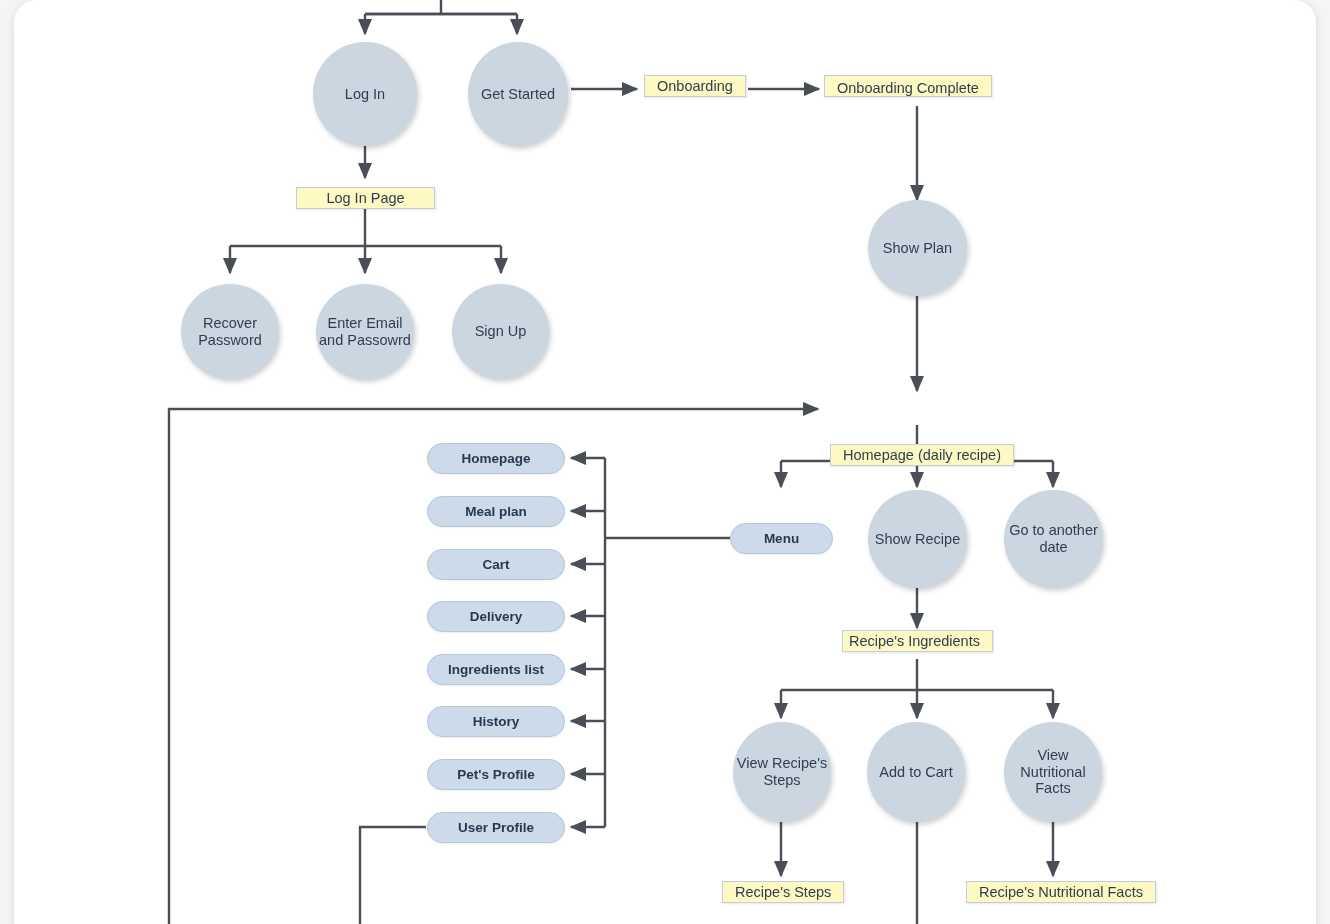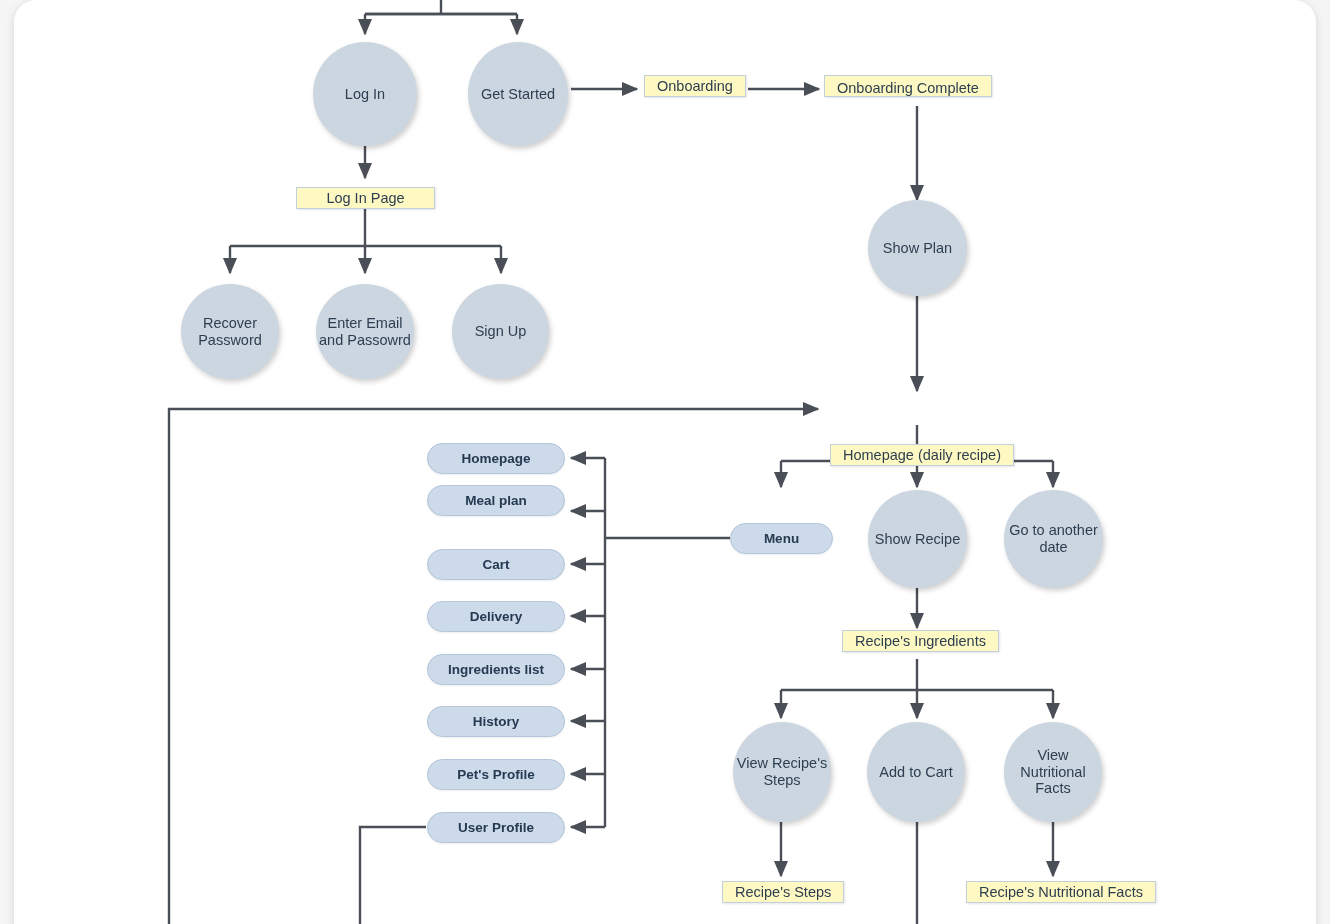--- a/index.html
+++ b/index.html
@@ -184,40 +184,40 @@
   </div>
 
   <div class="node box" style="left:296px;top:187px;width:139px;">
     <span>Log In Page</span>
   </div>
 
   <div class="node box" style="left:830px;top:407px;margin-top:37px;">
     <span>Homepage (daily recipe)</span>
   </div>
 
-  <div class="node box" style="left:842px;top:630px;">
+  <div class="node box" style="left:842px;top:630px;padding-left:6px;">
     <span>Recipe's Ingredients</span>
   </div>
 
   <div class="node box" style="left:722px;top:881px;">
     <span>Recipe's Steps</span>
   </div>
 
   <div class="node box" style="left:966px;top:881px;">
     <span>Recipe's Nutritional Facts</span>
   </div>
 
   <div class="node pill menu" style="left:730px;top:523px;">
     <span>Menu</span>
   </div>
 
   <div class="node pill" style="left:427px;top:443px;">
     <span>Homepage</span>
   </div>
-  <div class="node pill" style="left:427px;top:485px;">
+  <div class="node pill" style="left:427px;top:496px;">
     <span>Meal plan</span>
   </div>
   <div class="node pill" style="left:427px;top:549px;">
     <span>Cart</span>
   </div>
   <div class="node pill" style="left:427px;top:601px;">
     <span>Delivery</span>
   </div>
   <div class="node pill" style="left:427px;top:654px;">
     <span>Ingredients list</span>

